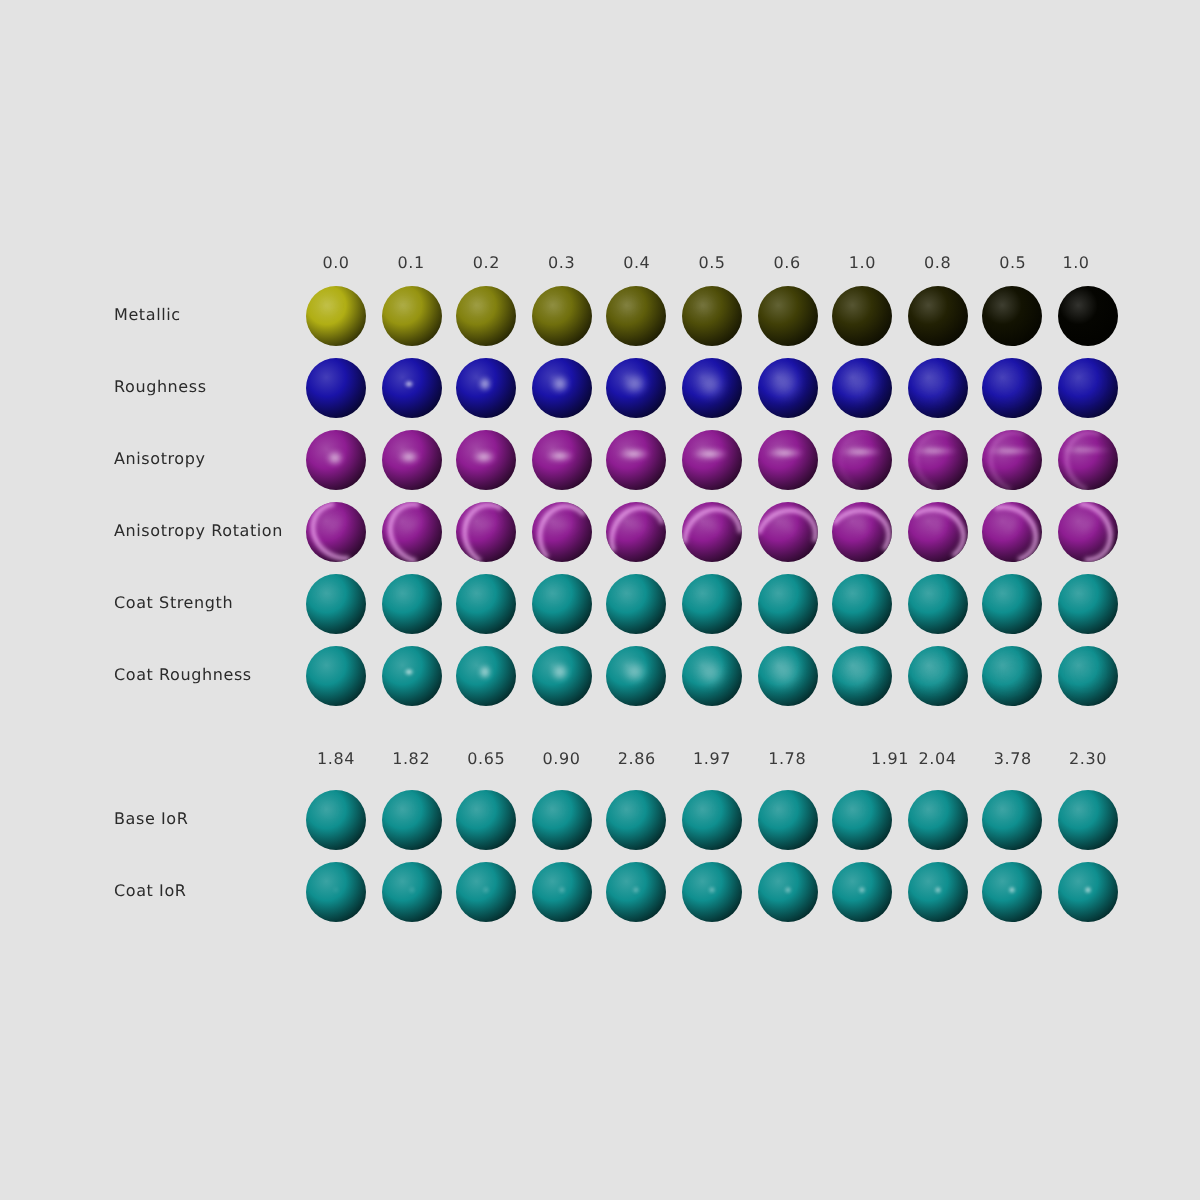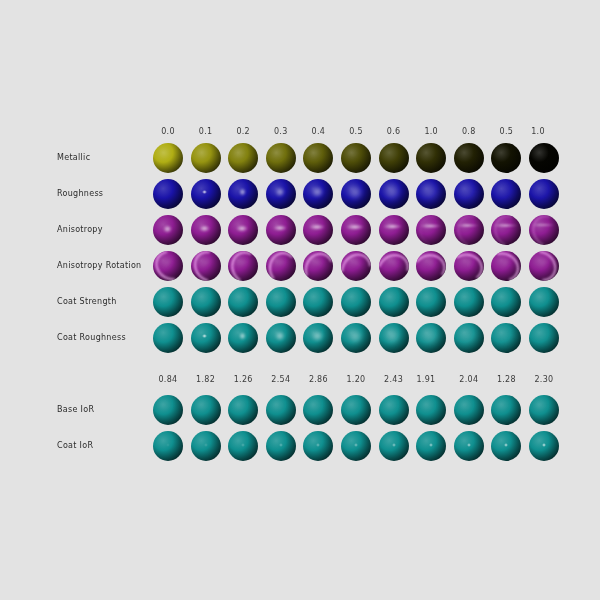--- a/index.html
+++ b/index.html
@@ -460,30 +460,30 @@
         </div>
         <div class="cell" style="left: 525px; top: 0px;">
           <div class="sphere" style="background: radial-gradient(circle at 34% 32%, rgb(58, 163, 163) 0%, rgb(15, 143, 143) 34%, rgb(8, 79, 79) 62%, rgb(2, 23, 23) 88%, rgb(1, 7, 7) 100%);">
             <div class="spec" style="left: 0px; top: -1px; width: 28px; height: 28px; background: radial-gradient(rgba(255, 255, 255, 0.03) 0%, rgba(255, 255, 255, 0.01) 38%, rgba(255, 255, 255, 0) 72%); filter: blur(3.6px);"></div>
           </div>
         </div>
       </div>
     </div>
 
   <div id="bot-headers">
-      <div class="hdr" style="left: 149px; top: 375px;">0.84</div>
+      <div class="hdr" style="left: 149px; top: 375px;">1.84</div>
       <div class="hdr" style="left: 186.6px; top: 375px;">1.82</div>
-      <div class="hdr" style="left: 224.2px; top: 375px;">1.26</div>
-      <div class="hdr" style="left: 261.8px; top: 375px;">2.54</div>
+      <div class="hdr" style="left: 224.2px; top: 375px;">0.65</div>
+      <div class="hdr" style="left: 261.8px; top: 375px;">0.90</div>
       <div class="hdr" style="left: 299.4px; top: 375px;">2.86</div>
-      <div class="hdr" style="left: 337px; top: 375px;">1.20</div>
-      <div class="hdr" style="left: 374.6px; top: 375px;">2.43</div>
-      <div class="hdr" style="left: 407px; top: 375px;">1.91</div>
+      <div class="hdr" style="left: 337px; top: 375px;">1.97</div>
+      <div class="hdr" style="left: 374.6px; top: 375px;">1.78</div>
+      <div class="hdr" style="left: 426px; top: 375px;">1.91</div>
       <div class="hdr" style="left: 449.8px; top: 375px;">2.04</div>
-      <div class="hdr" style="left: 487.4px; top: 375px;">1.28</div>
+      <div class="hdr" style="left: 487.4px; top: 375px;">3.78</div>
       <div class="hdr" style="left: 525px; top: 375px;">2.30</div>
     </div>
   <div id="bot-labels">
       <div class="row-label" style="position: absolute; left: 57px; top: 405px; transform: none;">Base IoR</div>
       <div class="row-label" style="position: absolute; left: 57px; top: 441px; transform: none;">Coat IoR</div>
     </div>
   <div id="bot-rows">
       <div style="position: absolute; left: 0px; top: 392px; height: 36px; width: 600px;">
         <div class="cell" style="left: 149px; top: 0px;">
           <div class="sphere" style="background: radial-gradient(circle at 34% 32%, rgb(58, 163, 163) 0%, rgb(15, 143, 143) 34%, rgb(8, 79, 79) 62%, rgb(2, 23, 23) 88%, rgb(1, 7, 7) 100%);">

